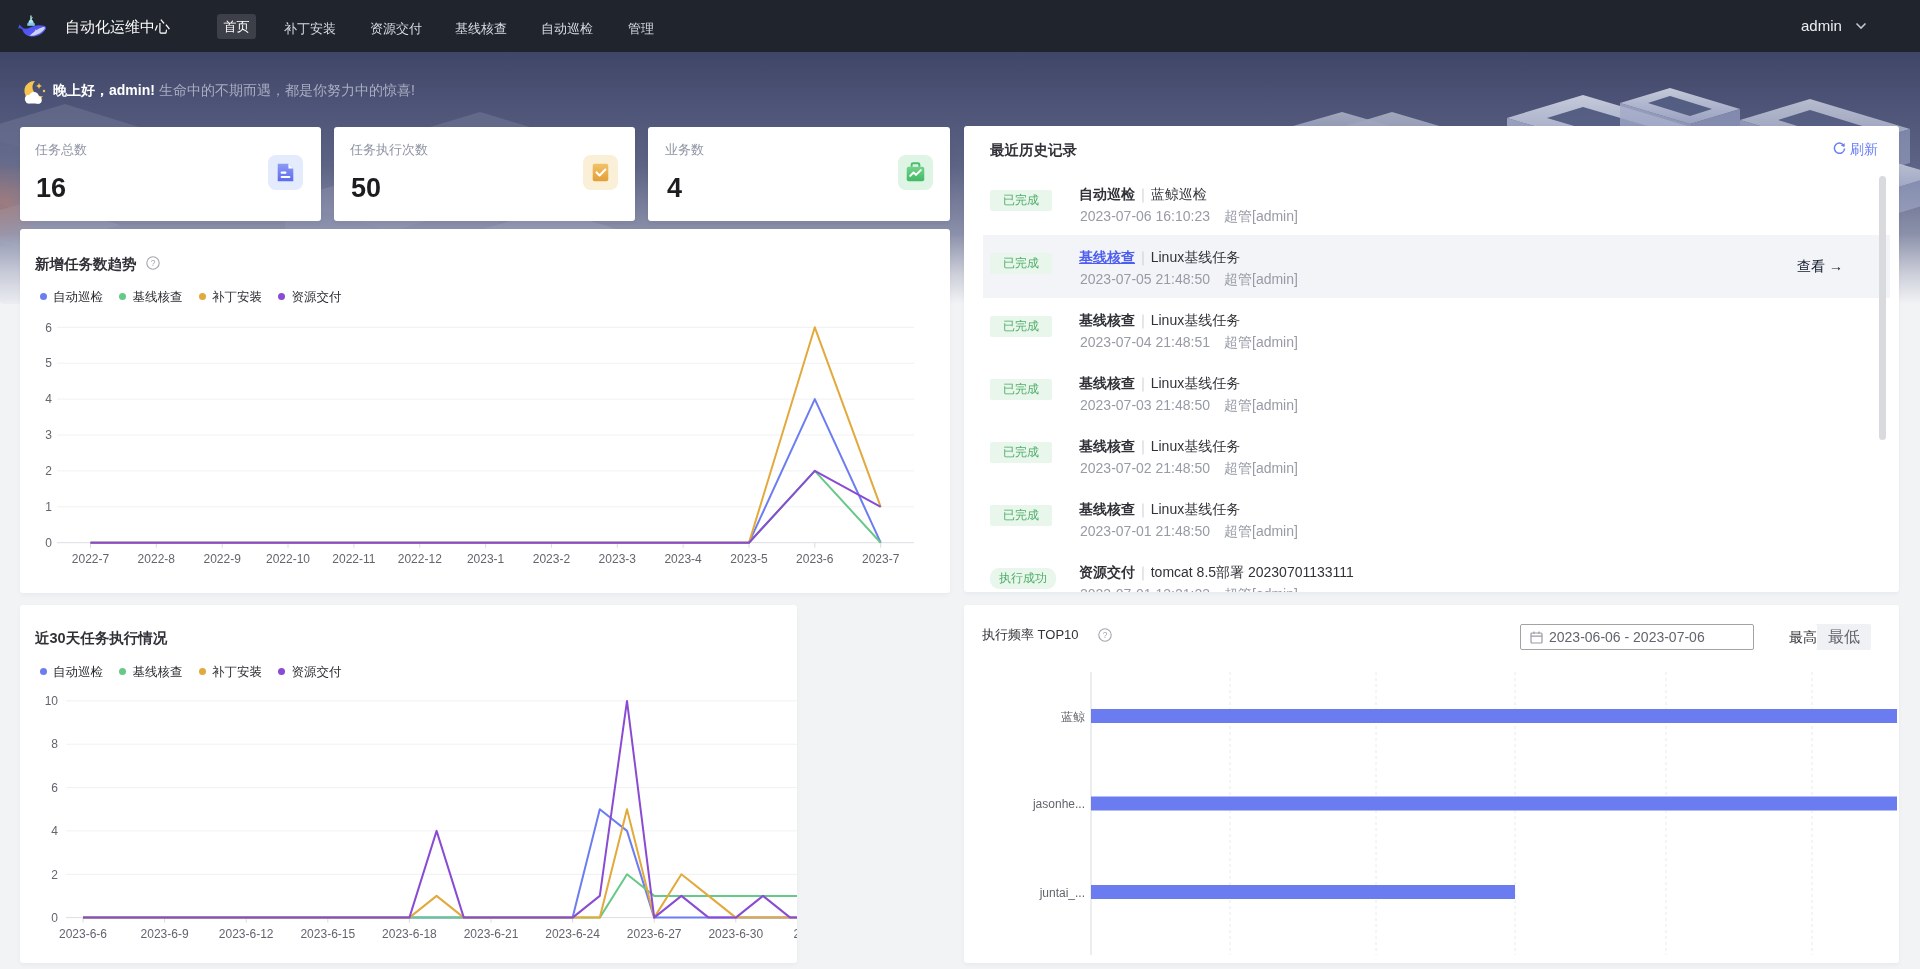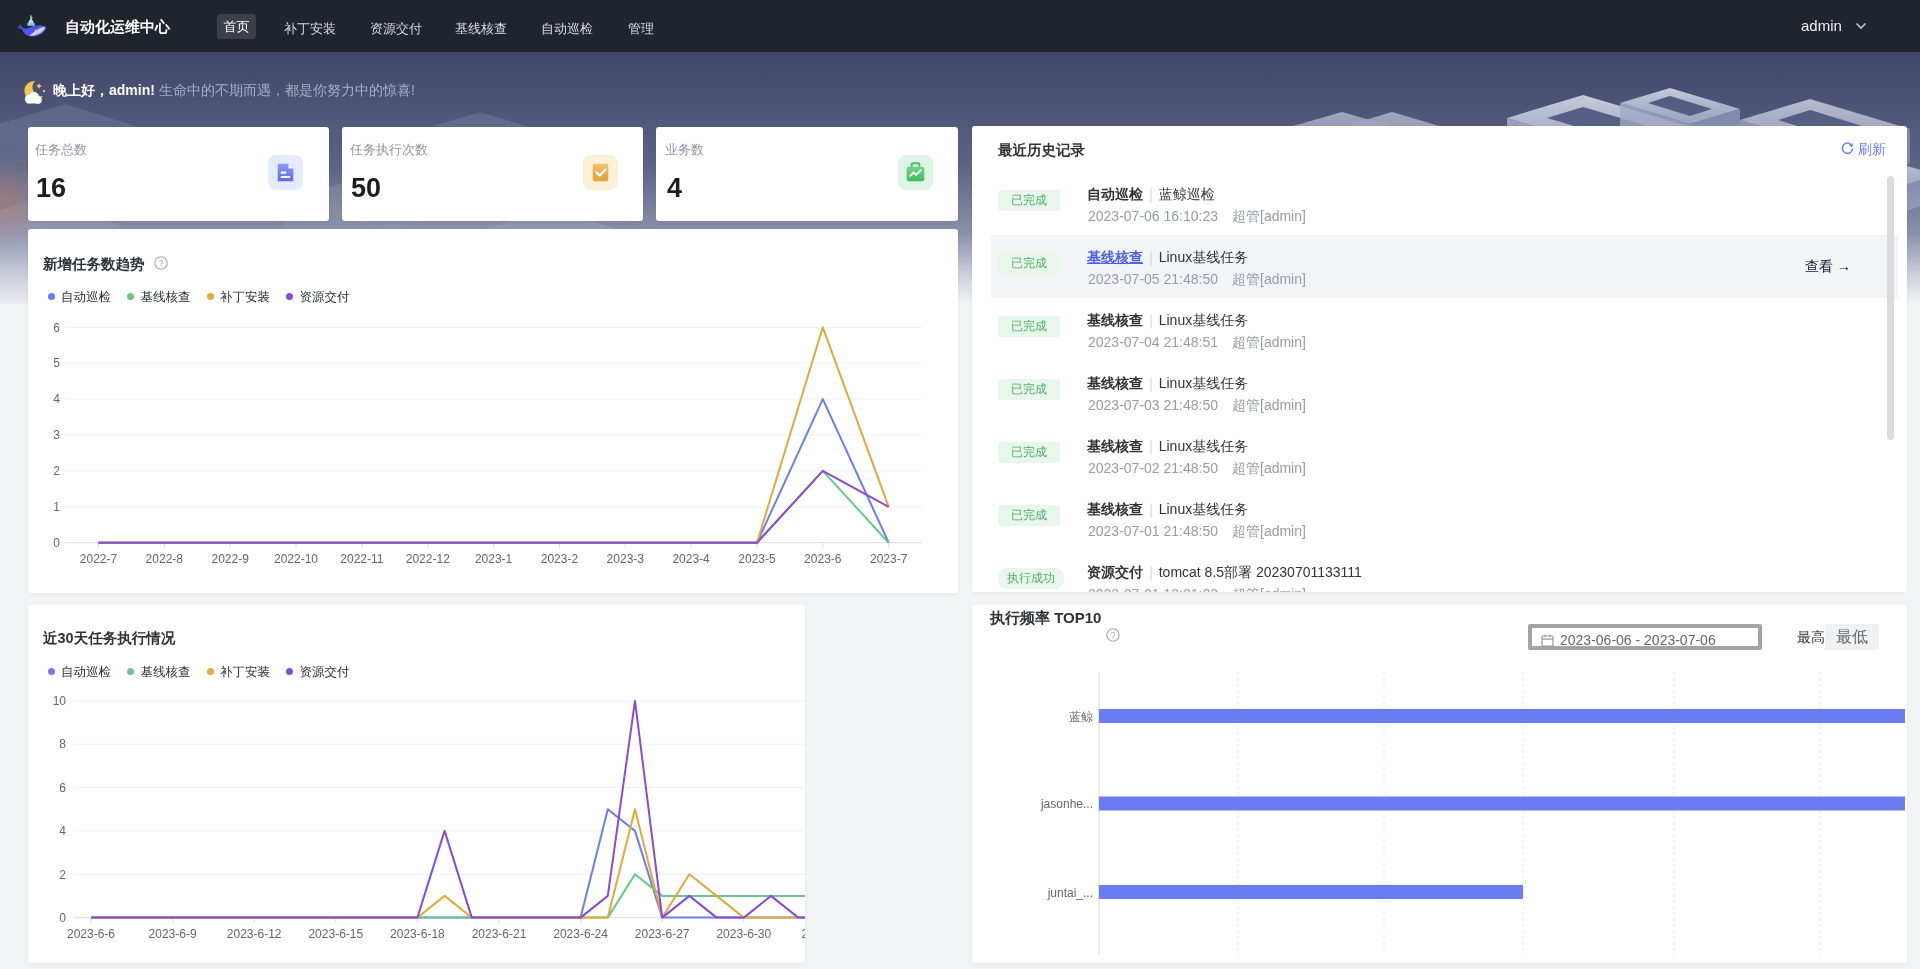--- a/index.html
+++ b/index.html
@@ -1,21 +1,21 @@
 <!DOCTYPE html>
 <html><head>
 <meta charset="utf-8">
 <style>
 * { margin:0; padding:0; box-sizing:border-box; }
 html,body { width:1920px; height:969px; overflow:hidden; background:#f2f3f5; font-family:"Liberation Sans", sans-serif; }
 .abs { position:absolute; }
 #nav { position:absolute; left:0; top:0; width:1920px; height:52px; background:#20242c; z-index:10; }
 #banner { position:absolute; left:0; top:52px; width:1920px; height:252px; overflow:hidden;
   background:linear-gradient(180deg,#3f4667 0%,#4c5376 20%,#5c6384 45%,#8b90aa 72%,#ccced9 88%,#f2f3f5 100%); }
-.card { position:absolute; background:#fff; border-radius:3px; box-shadow:0 2px 4px rgba(25,25,41,0.04);margin-left:8px; }
+.card { position:absolute; background:#fff; border-radius:3px; box-shadow:0 2px 4px rgba(25,25,41,0.04); }
 .navitem { font-size:13px; color:#d8dbe2; }
 </style>
 </head>
 <body>
 
 <div id="nav">
   <svg class="abs" style="left:18px;top:15px" width="29" height="22" viewBox="0 0 29 22">
     <defs>
       <linearGradient id="whb" x1="0" y1="0" x2="1" y2="1">
           <stop offset="0" stop-color="#4a4cf0"></stop>
@@ -26,21 +26,21 @@
           <stop offset="1" stop-color="#8fd0ee"></stop>
         </linearGradient>
     </defs>
     <path d="M1.5 9.5 L0 13.5 C2 12.8 3.6 13.3 4.6 15 C5.2 18 8.5 21 13 21.5 C18.5 22 24.5 19.5 27.5 14.5 C28.6 12.8 28 11.3 26 10.8 C20 9.3 15.5 10.5 12 12.5 C8.5 14.5 5 13.8 3.6 11.7 Z" fill="url(#whb)"></path>
     <path d="M11.5 20.8 C16.5 21.2 23 18.6 26.3 14.2 C27.4 12.7 26.8 11.6 25.2 12 C20.5 13.2 15.5 16.8 11.5 20.8 Z" fill="#ccd3f2"></path>
     <path d="M12.3 0.6 h1.3 v2.2 l1.7 -0.8 l-1.7 1.9 v1 h-1.3 Z" fill="#aff2e2"></path>
     <path d="M10.2 9.6 C10.2 6.4 11.3 4.4 13 4.4 C14.7 4.4 15.8 6.4 15.8 9.6 Z" fill="url(#wht)"></path>
     <rect x="9.3" y="8.2" width="7.5" height="2.6" fill="#7fc8ec"></rect>
     <circle cx="17.5" cy="15.3" r="0.8" fill="#e8a8d8"></circle>
   </svg>
-  <div class="abs" style="left:65px;top:18px;font-size:15px;font-weight:bold;color:#ffffff">自动化运维中心</div>
+  <div class="abs" style="left:65px;top:18px;font-size:15px;font-weight:normal;color:#ffffff">自动化运维中心</div>
   <div class="abs" style="left:217px;top:14px;width:39px;height:25px;background:#3d4048;border-radius:3px;text-align:center;line-height:25px;font-size:13px;color:#ffffff">首页</div>
   <div class="navitem abs" style="left:284px;top:20px">补丁安装</div>
   <div class="navitem abs" style="left:370px;top:20px">资源交付</div>
   <div class="navitem abs" style="left:455px;top:20px">基线核查</div>
   <div class="navitem abs" style="left:541px;top:20px">自动巡检</div>
   <div class="navitem abs" style="left:628px;top:20px">管理</div>
   <div class="abs" style="left:1801px;top:17px;font-size:15px;color:#eceef2">admin</div>
   <svg class="abs" style="left:1855px;top:22px" width="12" height="8" viewBox="0 0 12 8">
       <path d="M1.5 1.5 L6 6 L10.5 1.5" stroke="#c2c5cc" stroke-width="1.6" fill="none"></path>
     </svg>
@@ -344,26 +344,26 @@
     <div class="abs" style="left:116px;top:397px;color:#979ba5">2023-07-01 21:48:50<span style="margin-left:14px">超管[admin]</span></div>
 
     <div class="abs" style="left:26px;top:442px;width:66px;height:21px;line-height:21px;background:#e8f6ec;color:#4fae68;font-size:12px;text-align:center;border-radius:9px">执行成功</div>
     <div class="abs" style="left:115px;top:438px;color:#313238"><b>资源交付</b><span style="color:#c8cad1;margin:0 1px">｜</span>tomcat 8.5部署 20230701133111</div>
     <div class="abs" style="left:116px;top:460px;color:#979ba5">2023-07-01 13:21:23<span style="margin-left:14px">超管[admin]</span></div>
   </div>
   <div class="abs" style="left:915px;top:50px;width:7px;height:264px;border-radius:3.5px;background:#d8dade"></div>
 </div>
 
 <div class="card" style="left:964px;top:605px;width:935px;height:358px;overflow:hidden" id="top10card">
-  <div class="abs" style="left:18px;top:4px;font-size:15px;font-weight:bold;color:#313238">执行频率 TOP10</div>
+  <div class="abs" style="left:18px;top:21px;font-size:13px;font-weight:normal;color:#313238">执行频率 TOP10</div>
   <svg class="abs" style="left:134px;top:23px" width="14" height="14" viewBox="0 0 14 14">
       <circle cx="7" cy="7" r="6.2" fill="none" stroke="#a2a6ad" stroke-width="1.1"></circle>
       <text x="7" y="10" font-size="8.5" fill="#a2a6ad" text-anchor="middle" font-family="Liberation Sans">?</text>
     </svg>
-  <div class="abs" style="left:556px;top:19px;width:234px;height:26px;border:4px solid #a3a3a3;border-radius:2px">
+  <div class="abs" style="left:556px;top:19px;width:234px;height:26px;border:1px solid #a3a3a3;border-radius:2px">
     <svg class="abs" style="left:9px;top:6px" width="13" height="13" viewBox="0 0 13 13">
         <rect x="1" y="2" width="11" height="10" rx="1" fill="none" stroke="#979ba5" stroke-width="1.2"></rect>
         <line x1="1" y1="5.2" x2="12" y2="5.2" stroke="#979ba5" stroke-width="1.2"></line>
         <line x1="4" y1="0.5" x2="4" y2="3" stroke="#979ba5" stroke-width="1.2"></line>
         <line x1="9" y1="0.5" x2="9" y2="3" stroke="#979ba5" stroke-width="1.2"></line>
       </svg>
     <div class="abs" style="left:28px;top:4px;font-size:14px;color:#63656e">2023-06-06 - 2023-07-06</div>
   </div>
   <div class="abs" style="left:804px;top:19px;width:103px;height:26px;background:#f0f1f5;border-radius:2px">
     <div class="abs" style="left:0;top:0;width:49px;height:26px;background:#ffffff;border-radius:2px;text-align:right;line-height:26px;font-size:14px;color:#313238">最高</div>

